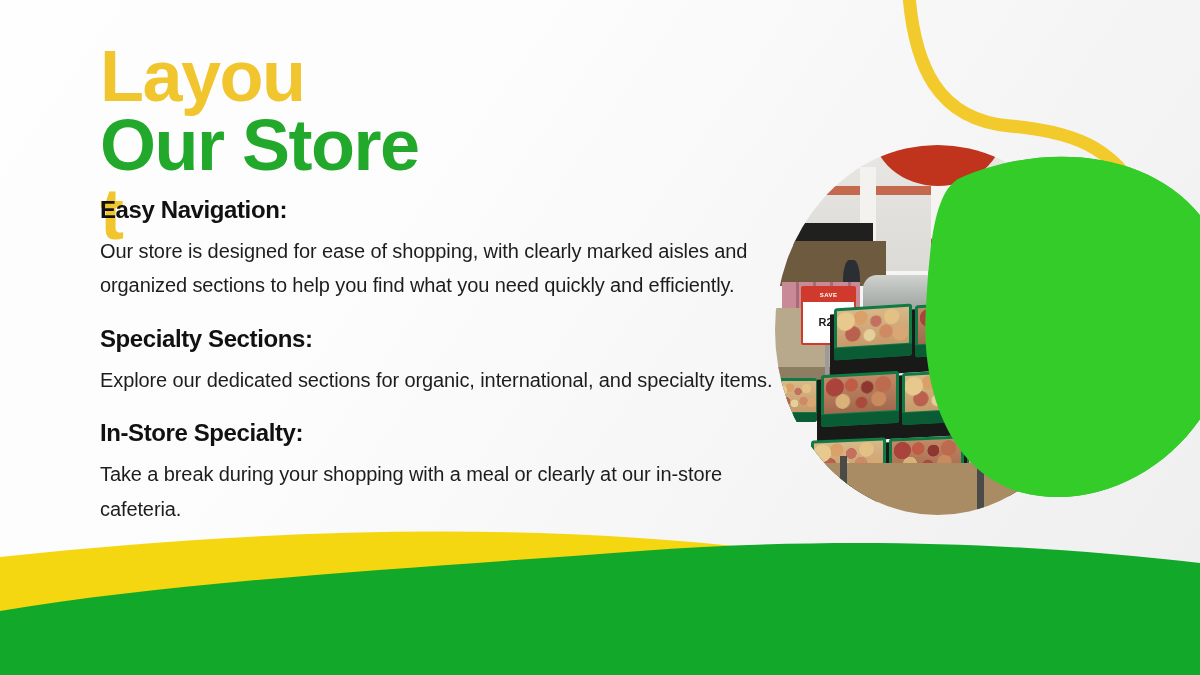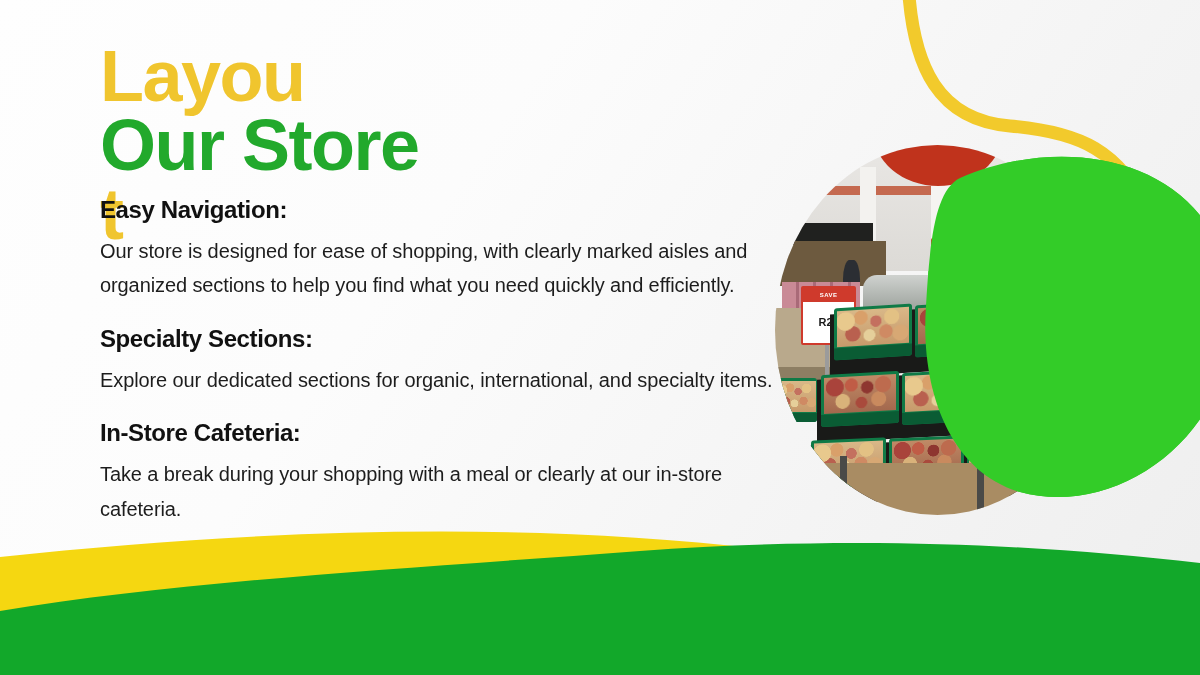--- a/index.html
+++ b/index.html
@@ -366,21 +366,21 @@
       <div class="sec-head">Easy Navigation:</div>
       <div class="sec-body">Our store is designed for ease of shopping, with clearly marked aisles and organized sections to help you find what you need quickly and efficiently.</div>
     </div>
 
     <div class="section">
       <div class="sec-head">Specialty Sections:</div>
       <div class="sec-body">Explore our dedicated sections for organic, international, and specialty items.</div>
     </div>
 
     <div class="section">
-      <div class="sec-head">In-Store Cafeteria:</div>
+      <div class="sec-head">In-Store Specialty:</div>
       <div class="sec-body">Take a break during your shopping with a meal or clearly at our in-store cafeteria.</div>
     </div>
 
   </div>
 
   <svg class="deco" id="bottom-waves" viewBox="0 0 1200 160" preserveAspectRatio="none">
     <path d="M 0 42 C 260 14, 520 6, 760 34 C 940 55, 1080 78, 1200 86 L 1200 160 L 0 160 Z" fill="#f5d711"></path>
     <path d="M 0 96 C 180 66, 400 54, 640 36 C 860 20, 1040 30, 1200 48 L 1200 160 L 0 160 Z" fill="#12a82a"></path>
   </svg>
 

